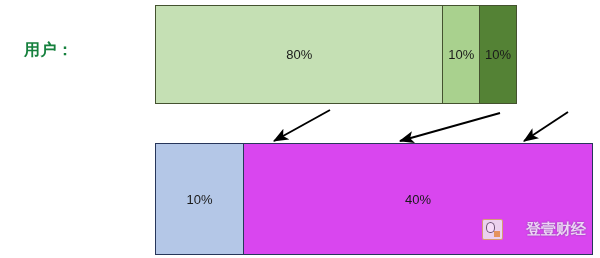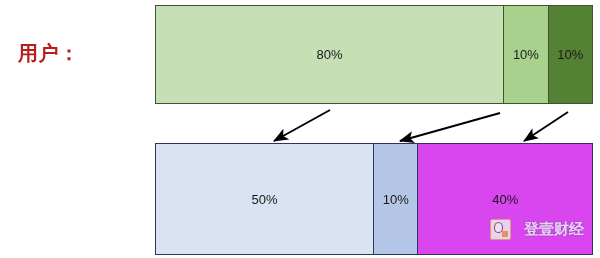--- a/index.html
+++ b/index.html
@@ -16,41 +16,41 @@
   .canvas {
     position: relative;
     width: 600px;
     height: 258px;
     background: #ffffff;
   }
 
   
   .row-label {
     position: absolute;
-    left: 18px;
-    font-size: 20px;
+    left: 24px;
+    font-size: 16px;
     font-weight: 700;
-    color: #b91c1c;
+    color: #15803d;
     letter-spacing: 0.5px;
     white-space: nowrap;
   }
   .row-label.users  { top: 40px; }
   .row-label.tokens { top: 182px; }
 
   
   .bar {
     position: absolute;
     display: flex;
     box-sizing: border-box;
     border: 1px solid #3f4a3a;
   }
   .bar.users {
     left: 155px;
     top: 5px;
-    width: 438px;
+    width: 362px;
     height: 99px;
     border-color: #44522f;
   }
   .bar.tokens {
     left: 155px;
     top: 143px;
     width: 438px;
     height: 112px;
     border-color: #27365a;
   }
@@ -79,23 +79,22 @@
     pointer-events: none;
   }
 
   
   .watermark {
     position: absolute;
     left: 482px;
     top: 219px;
     display: flex;
     align-items: center;
-    gap: 13px;
+    gap: 23px;
     opacity: 0.82;
-    margin-left: 8px;
   }
   .wm-logo {
     width: 19px;
     height: 19px;
     background: #f0f0ee;
     border: 1px solid #d6b05a;
     border-radius: 2px;
     position: relative;
     flex: none;
   }
@@ -141,23 +140,20 @@
     <div class="seg" style="flex:10 1 0; background:#a9d18e;">
       <span class="seg-label">10%</span>
     </div>
     <div class="seg" style="flex:10 1 0; background:#548235;">
       <span class="seg-label">10%</span>
     </div>
   </div>
 
 
   <div class="bar tokens">
-    <div class="seg" style="flex:50 1 0; background:#dae3f3;">
-      <span class="seg-label">50%</span>
-    </div>
     <div class="seg" style="flex:10 1 0; background:#b4c7e7;">
       <span class="seg-label">10%</span>
     </div>
     <div class="seg" style="flex:40 1 0; background:#d946ef;">
       <span class="seg-label">40%</span>
     </div>
   </div>
 
   <svg class="arrows" viewBox="0 0 600 258">
     <defs>

